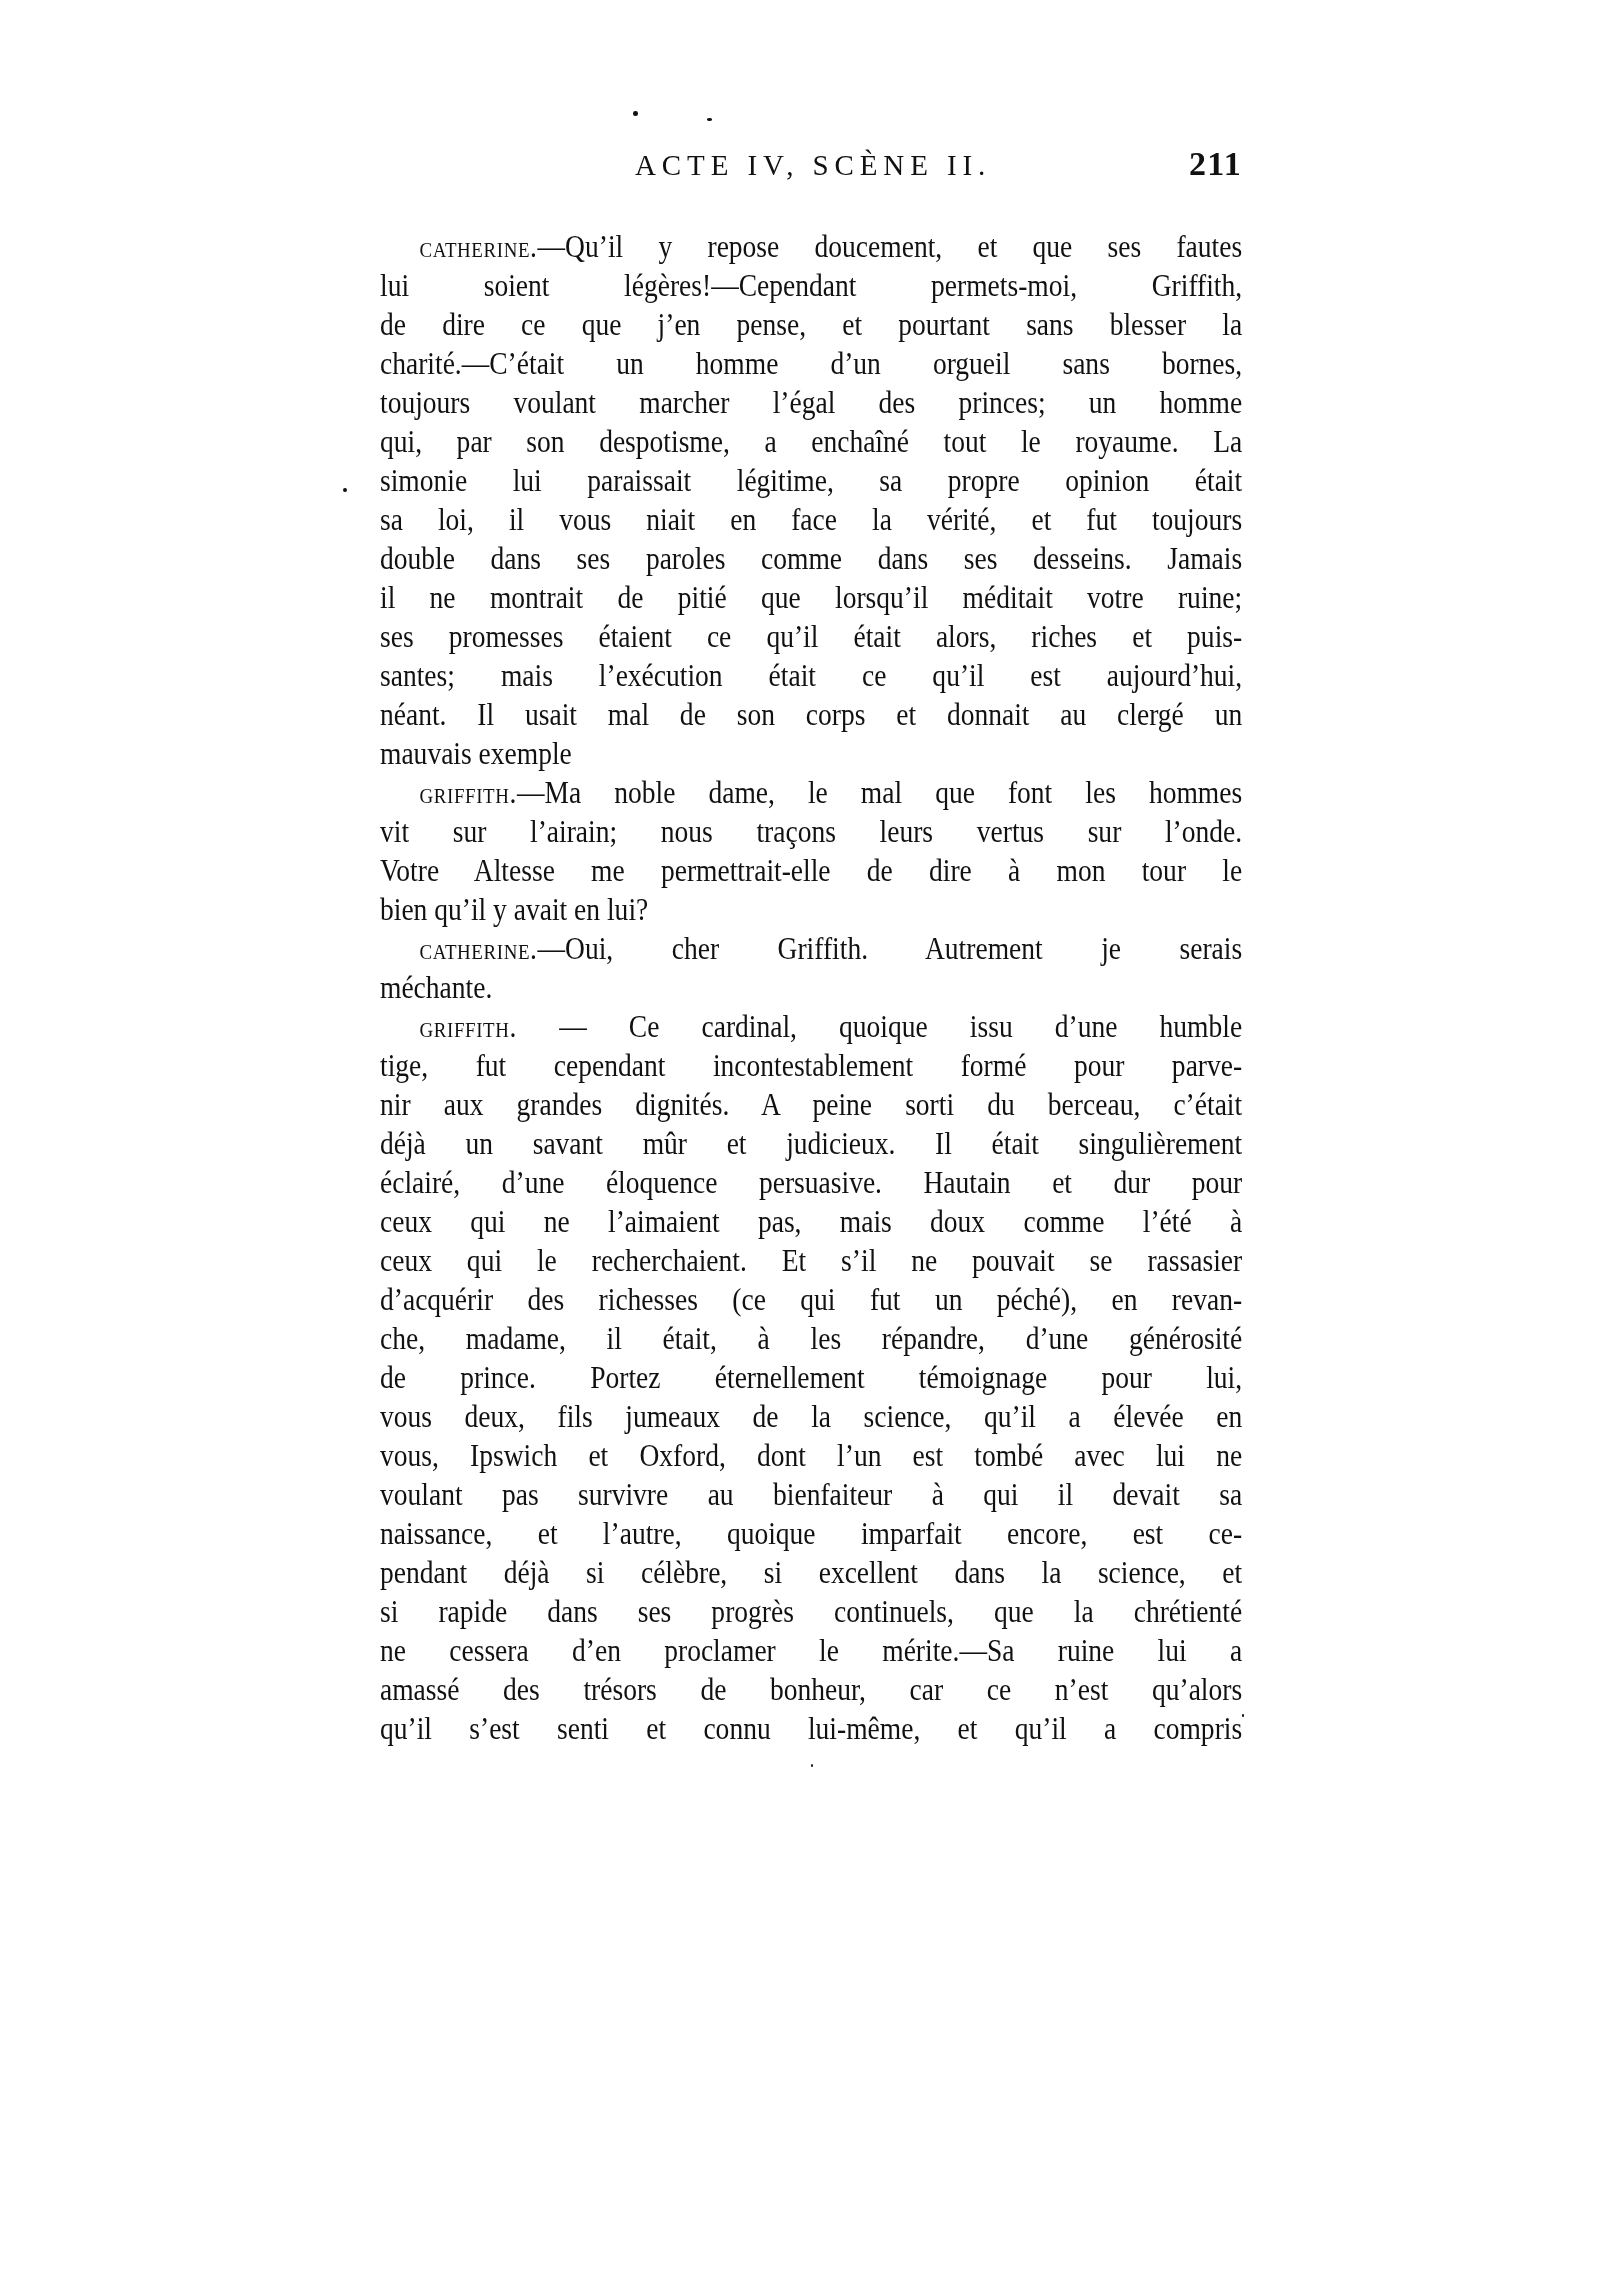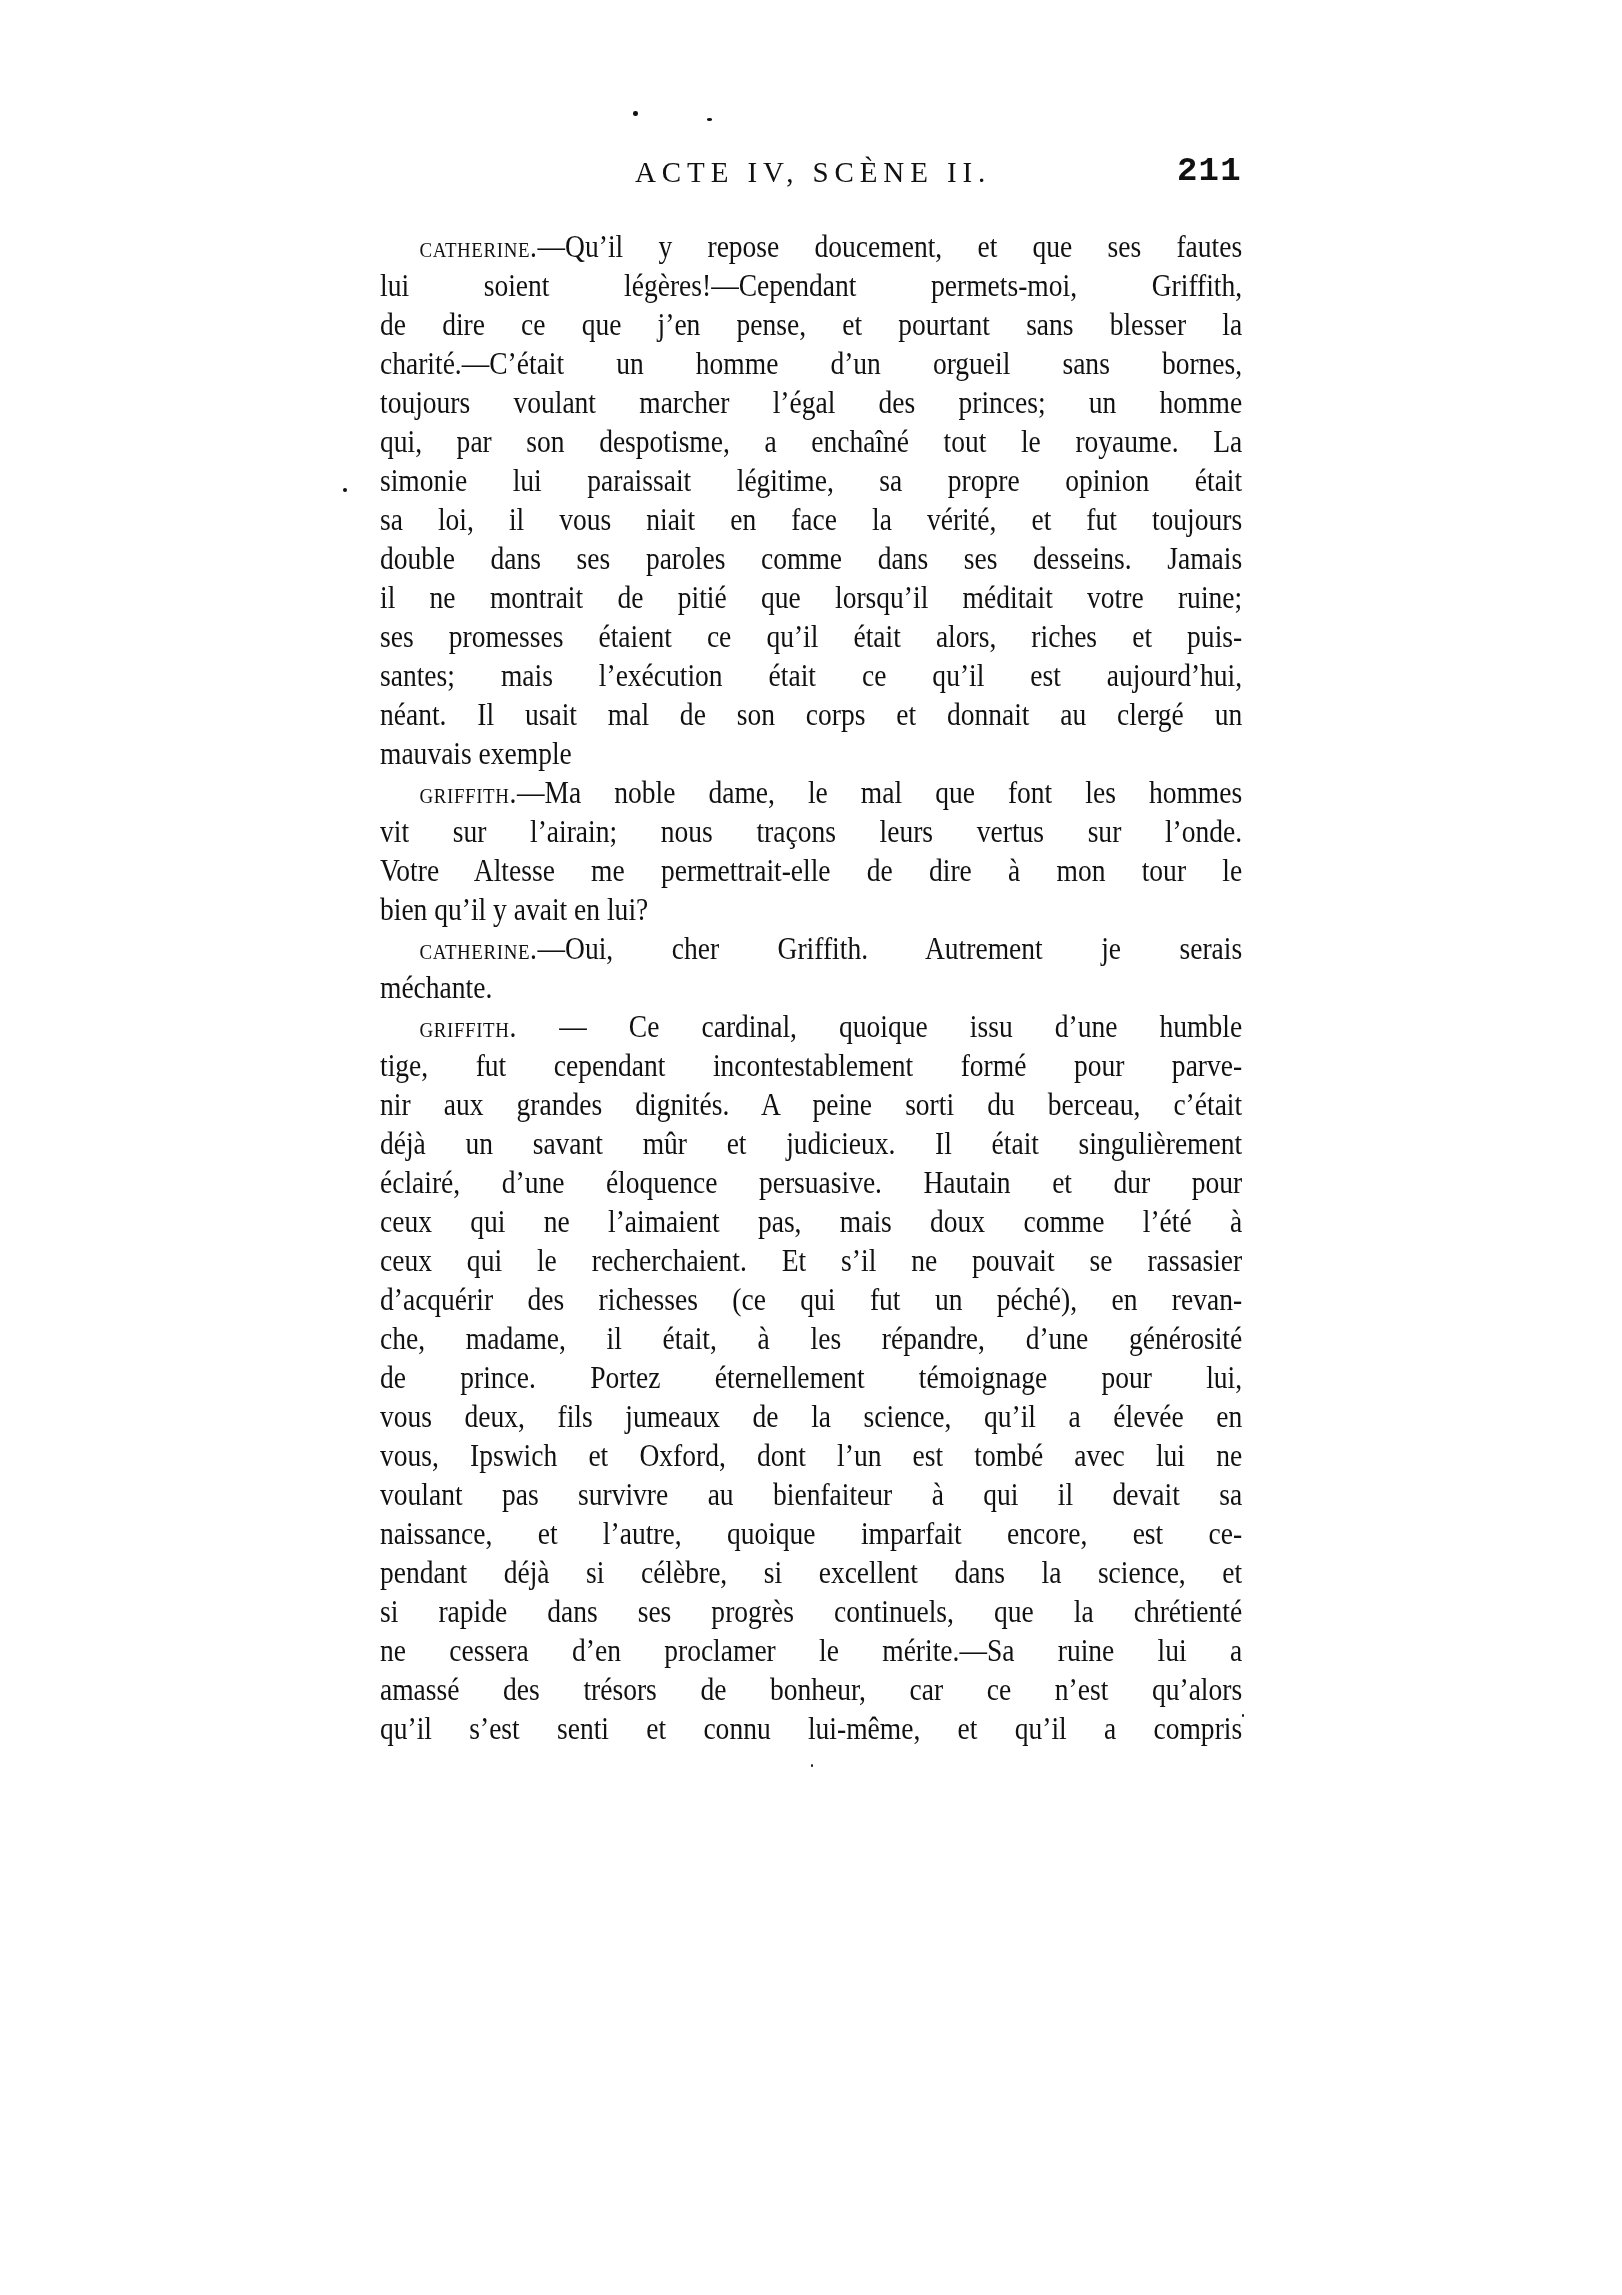--- a/index.html
+++ b/index.html
@@ -18,39 +18,39 @@
   .page {
     position: absolute;
     left: 0; top: 0;
     width: 1623px;
     height: 2295px;
     background: #ffffff;
   }
   .running-head {
     position: absolute;
     left: 380px;
-    top: 153px;
+    top: 146px;
     width: 862px;
     height: 46px;
   }
   .running-title {
     position: absolute;
     left: 255px;
     top: 0;
     font-family: "Liberation Serif", "DejaVu Serif", serif;
     font-size: 29px;
     letter-spacing: 5.9px;
     line-height: 39px;
     white-space: nowrap;
   }
   .page-number {
     position: absolute;
     right: 0;
     top: -2.6px;
-    font-family: Liberation Mono, monospace;
+    font-family: Liberation Serif, serif;
     font-weight: bold;
     font-size: 34px;
     line-height: 42px;
     letter-spacing: 1.3px;
   }
   .body-text {
     position: absolute;
     left: 380px;
     top: 203px;
     width: 862px;

